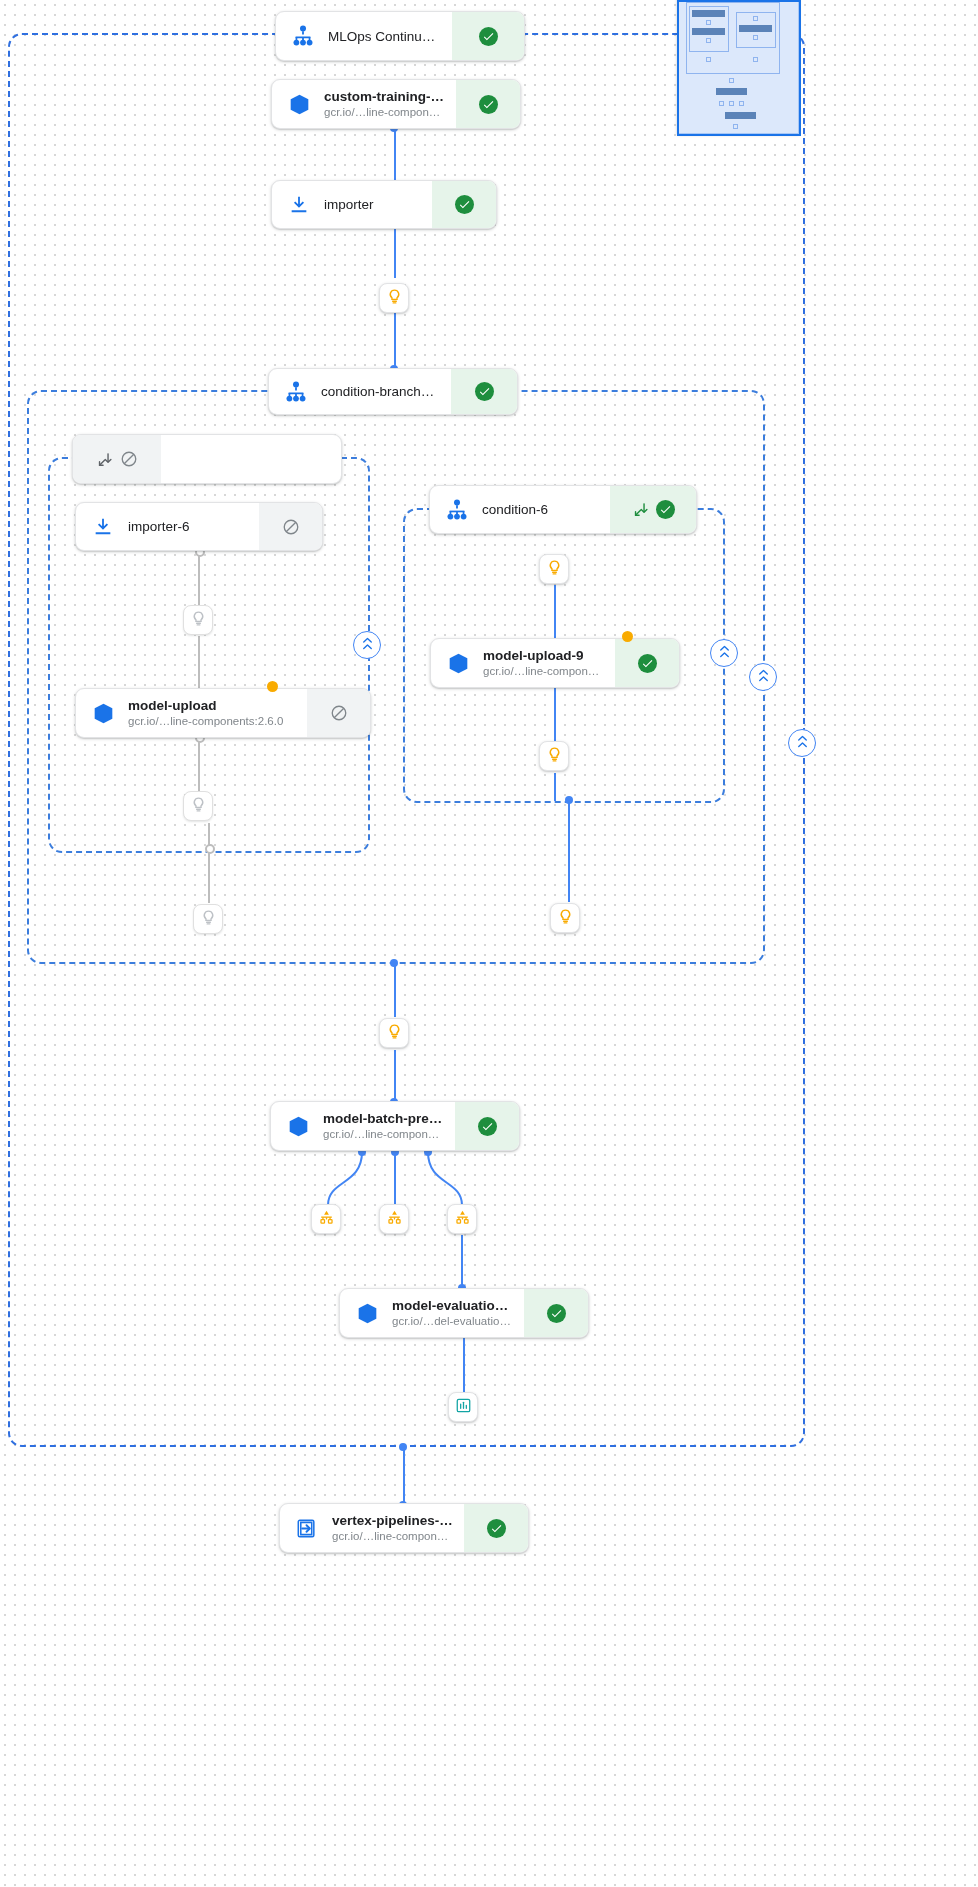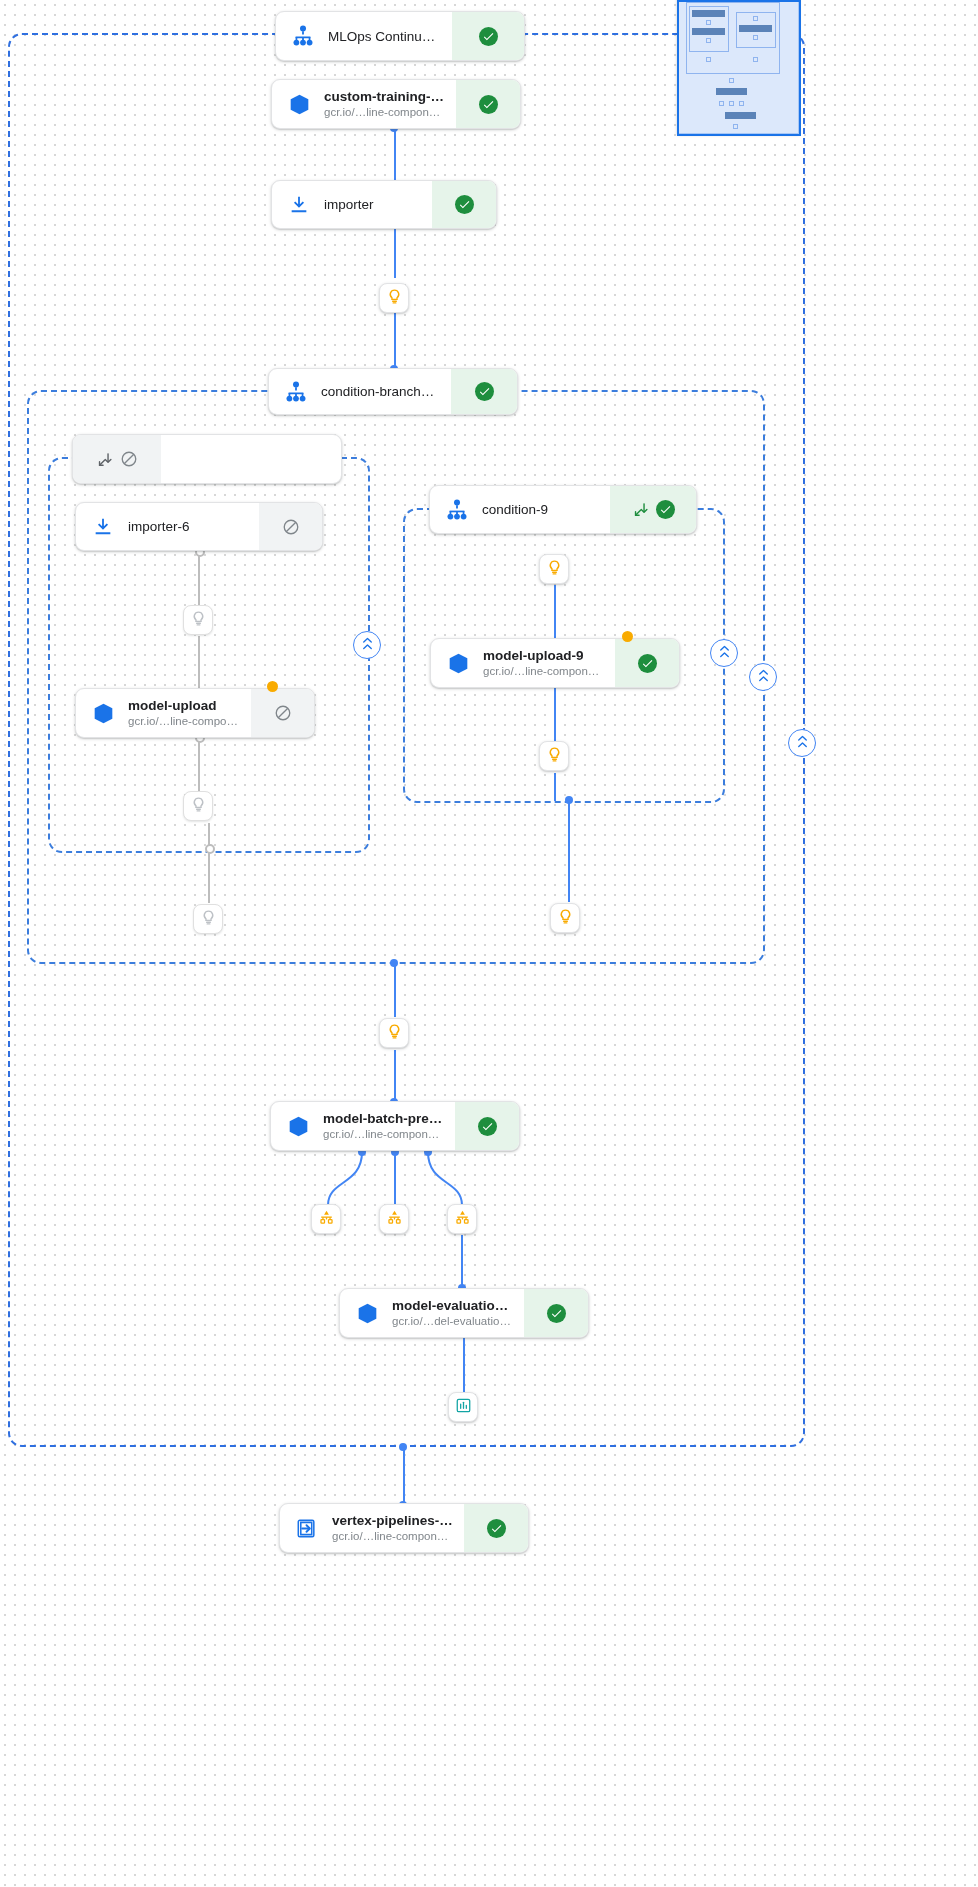--- a/index.html
+++ b/index.html
@@ -285,21 +285,21 @@
   <div class="snode dim" style="left:183px;top:605px;">
     <span>
       <svg width="17" height="17" viewBox="0 0 24 24" fill="none" stroke="#bdc1c6" stroke-width="2">
         <path d="M12 3a6 6 0 0 0-3.6 10.8V16h7.2v-2.2A6 6 0 0 0 12 3z"></path>
         <path d="M9.4 18.6h5.2" stroke-linecap="round"></path>
           <path d="M10.2 21h3.6" stroke-linecap="round"></path>
       </svg>
     </span>
   </div>
 
-  <div class="node" style="left:75px;top:688px;width:240px;height:50px;">
+  <div class="node" style="left:75px;top:688px;width:296px;height:50px;">
     <div class="body">
       <span class="ico">
         <svg width="23" height="23" viewBox="0 0 24 24" fill="#1a73e8">
             <path d="M12 1.8 2.8 6.6v10.8L12 22.2l9.2-4.8V6.6z"></path>
           </svg>
       </span>
       <span class="txt">
         <span class="title b">model-upload</span>
         <span class="sub">gcr.io/…line-components:2.6.0</span>
       </span>
@@ -344,21 +344,21 @@
           <path d="M4.6 12.6h14.8v1.7H4.6z"></path>
             <path d="M4.6 13h1.7v3.2H4.6z"></path>
           <path d="M17.7 13h1.7v3.2h-1.7z"></path>
             <path d="M11.1 13h1.8v3.2h-1.8z"></path>
           <circle cx="5.4" cy="18.6" r="2.9"></circle>
             <circle cx="12" cy="18.6" r="2.9"></circle>
             <circle cx="18.6" cy="18.6" r="2.9"></circle>
         </svg>
       </span>
       <span class="txt">
-        <span class="title">condition-9</span>
+        <span class="title">condition-6</span>
       </span>
     </div>
     <div class="badges ok" style="width:68px;">
       <span class="skipmark">
         <svg width="17" height="17" viewBox="0 0 24 24" fill="none" stroke="#1e8e3e" stroke-width="2" stroke-linecap="round" stroke-linejoin="round">
           <path d="M17 4v11"></path>
             <path d="M13 12l4 4 4-4"></path>
             <path d="M10 20H5v-5"></path>
             <path d="M5 20l7-7"></path>
         </svg>

